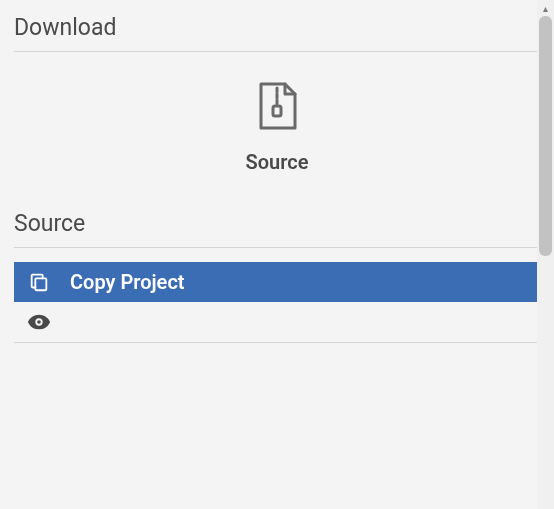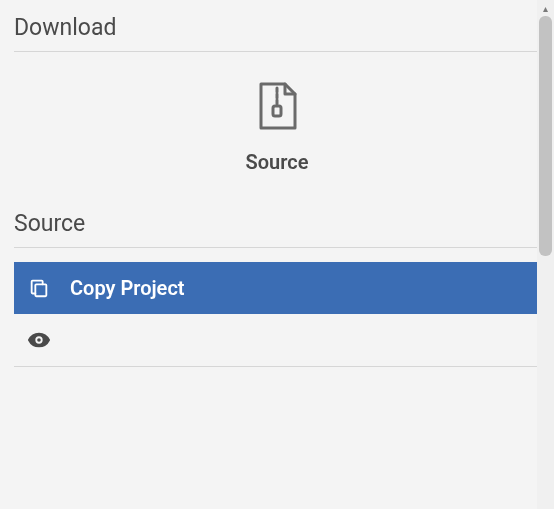--- a/index.html
+++ b/index.html
@@ -47,21 +47,21 @@
     font-size: 20px;
     font-weight: 600;
     color: #4a4a4a;
   }
   .actions-list {
     margin-top: 14px;
   }
   .action-item {
     display: flex;
     align-items: center;
-    height: 52px;
+    height: 40px;
     padding: 0 14px;
     font-size: 20px;
     font-weight: 600;
     cursor: pointer;
   }
   .action-item.active {
     background: #3b6db4;
     color: #fff;
   }
   .action-item.link {

